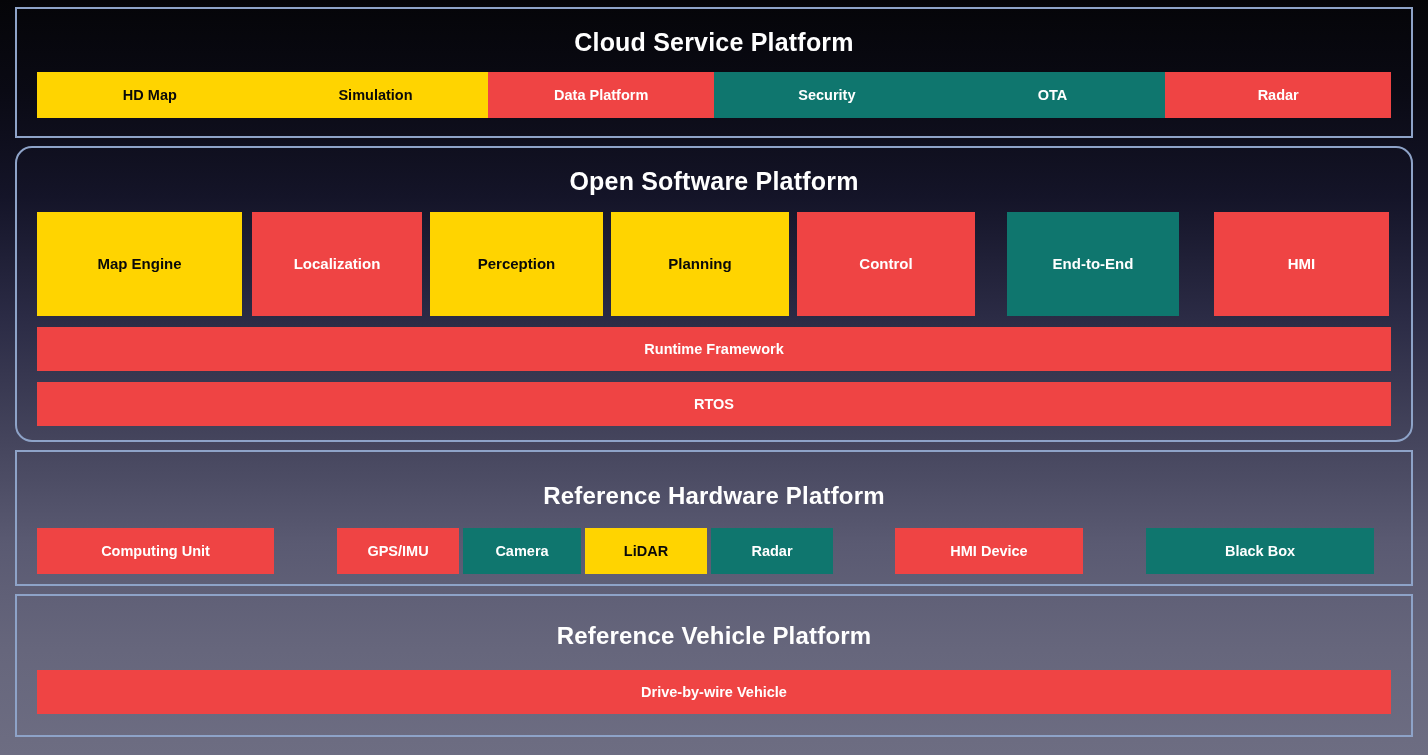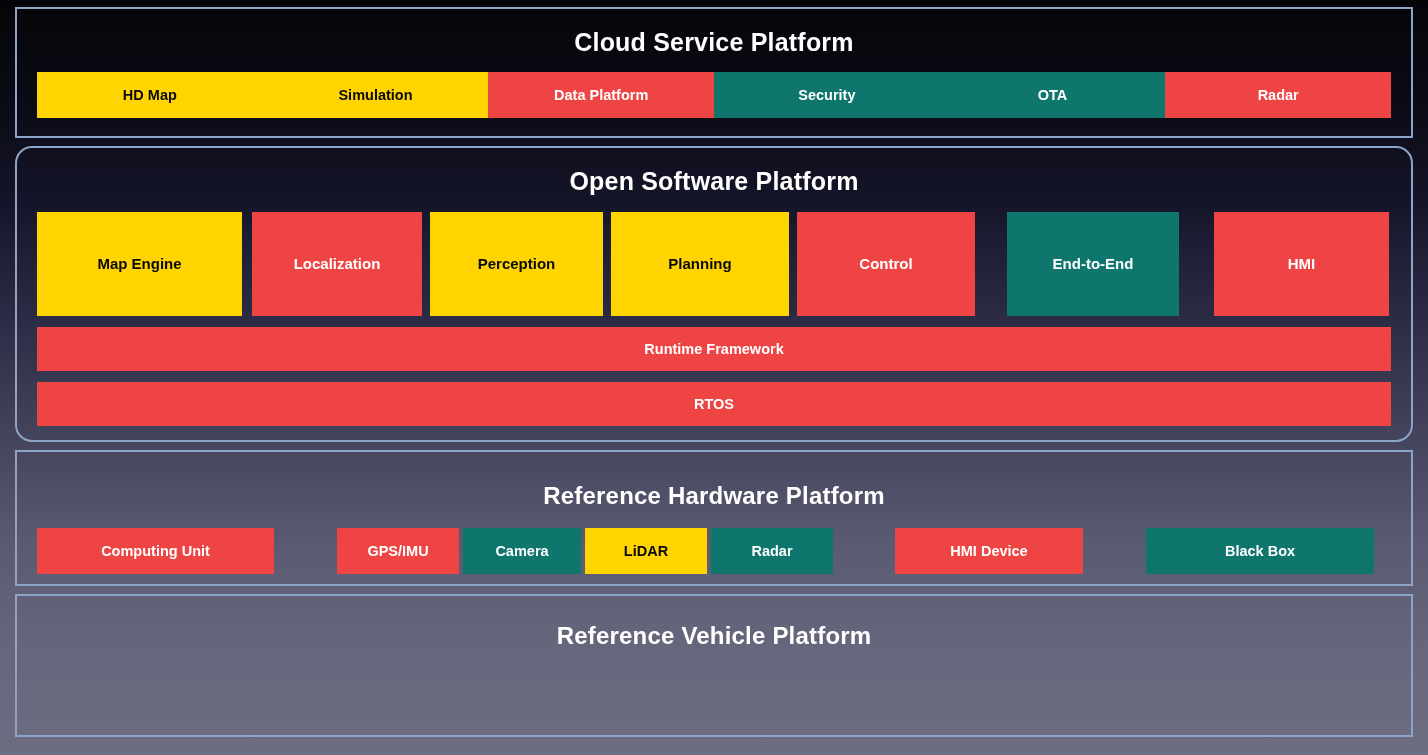--- a/index.html
+++ b/index.html
@@ -171,15 +171,18 @@
       <div class="box red    h2">Camera</div>
       <div class="box yellow h3">LiDAR</div>
       <div class="box red    h4">Radar</div>
       <div class="box blue   h5">HMI Device</div>
       <div class="box red    h6">Black Box</div>
     </div>
   </section>
 
   <section class="layer layer-vehicle">
     <div class="layer-title">Reference Vehicle Platform</div>
+    <div class="vehicle-row">
+      <div class="box blue">Drive-by-wire Vehicle</div>
+    </div>
   </section>
 
 </div>
 
 </body></html>

